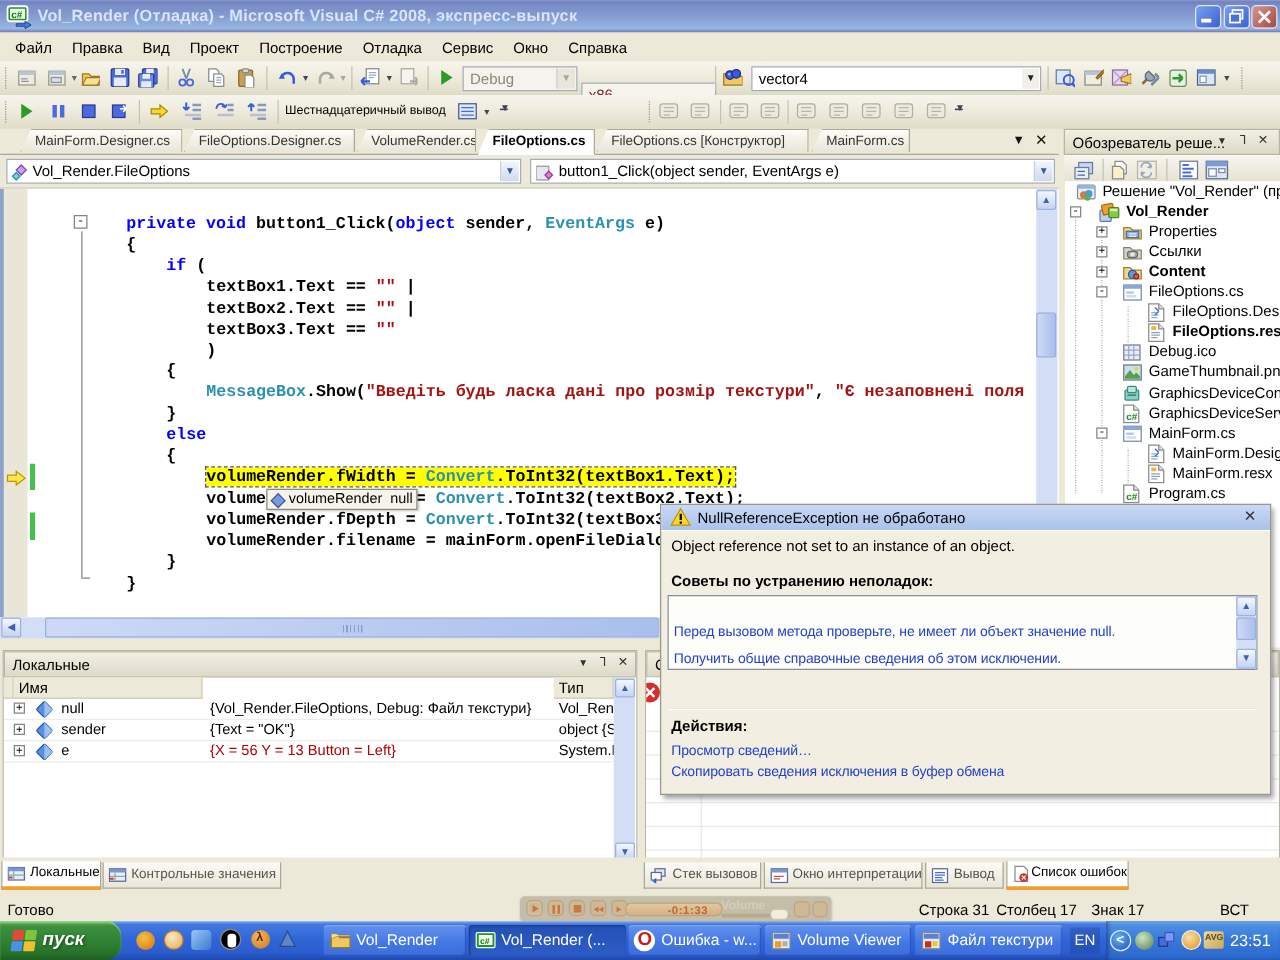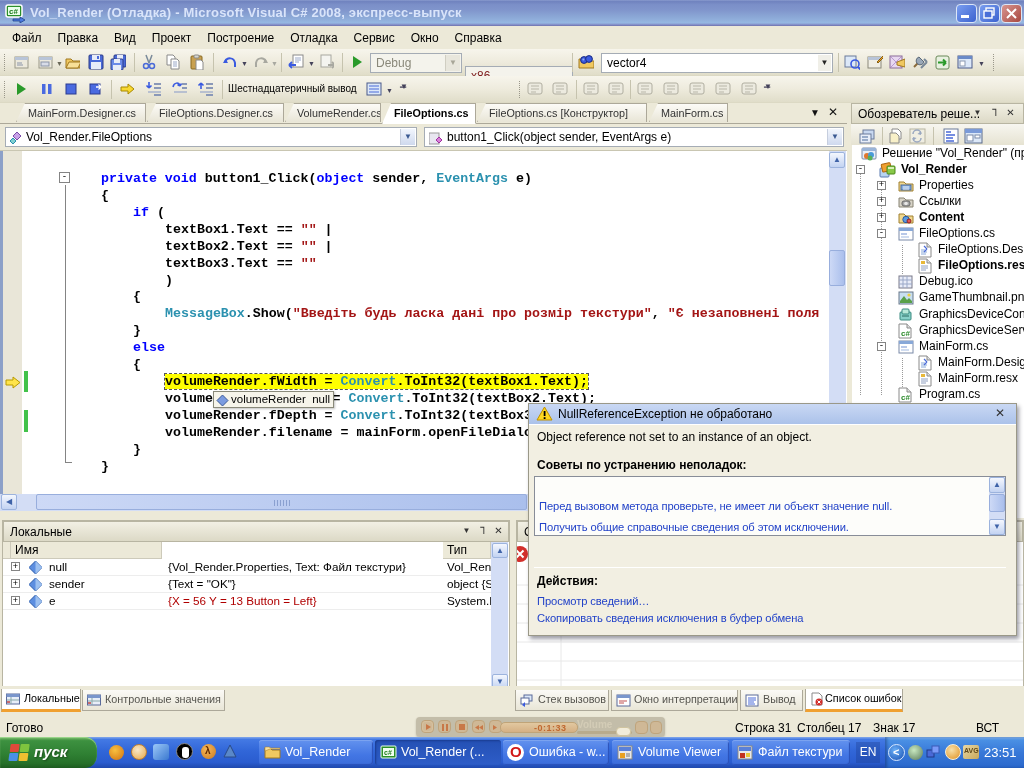--- a/index.html
+++ b/index.html
@@ -557,21 +557,21 @@
 <div class="hdrcell" style="left:440px;top:21px;width:48px">Тип</div>
 <div style="position:absolute;left:0;top:38px;width:488px;height:132px;font-size:11.7px;overflow:hidden" id="localrows">
 <style>#localrows span{white-space:nowrap}</style>
 <div style="position:absolute;left:0;top:0;width:488px;height:17px;border-bottom:1px solid #ededed">
  <div style="position:absolute;left:8px;top:3px;width:9px;height:9px;border:1px solid #848484;background:#fff;font-size:9px;line-height:7px;text-align:center">+</div>
  <svg style="position:absolute;left:26px;top:2px" width="13" height="13">
           <path d="M6.5 0 L13 6.5 L6.5 13 L0 6.5 Z" fill="#5c8ee0" stroke="#2a5aa8"></path>
           <path d="M6.5 0 L13 6.5 L6.5 13 Z" fill="#9cc0f0"></path>
         </svg>
  <span style="position:absolute;left:46px;top:1px">null</span>
- <span style="position:absolute;left:165px;top:1px">{Vol_Render.Properties, Text: Файл текстури}</span>
+ <span style="position:absolute;left:165px;top:1px">{Vol_Render.FileOptions, Debug: Файл текстури}</span>
  <span style="position:absolute;left:444px;top:1px">Vol_Rend</span>
 </div>
 <div style="position:absolute;left:0;top:17px;width:488px;height:17px;border-bottom:1px solid #ededed">
  <div style="position:absolute;left:8px;top:3px;width:9px;height:9px;border:1px solid #848484;background:#fff;font-size:9px;line-height:7px;text-align:center">+</div>
  <svg style="position:absolute;left:26px;top:2px" width="13" height="13">
           <path d="M6.5 0 L13 6.5 L6.5 13 L0 6.5 Z" fill="#5c8ee0" stroke="#2a5aa8"></path>
           <path d="M6.5 0 L13 6.5 L6.5 13 Z" fill="#9cc0f0"></path>
         </svg>
  <span style="position:absolute;left:46px;top:1px">sender</span>
  <span style="position:absolute;left:165px;top:1px">{Text = "OK"}</span>

